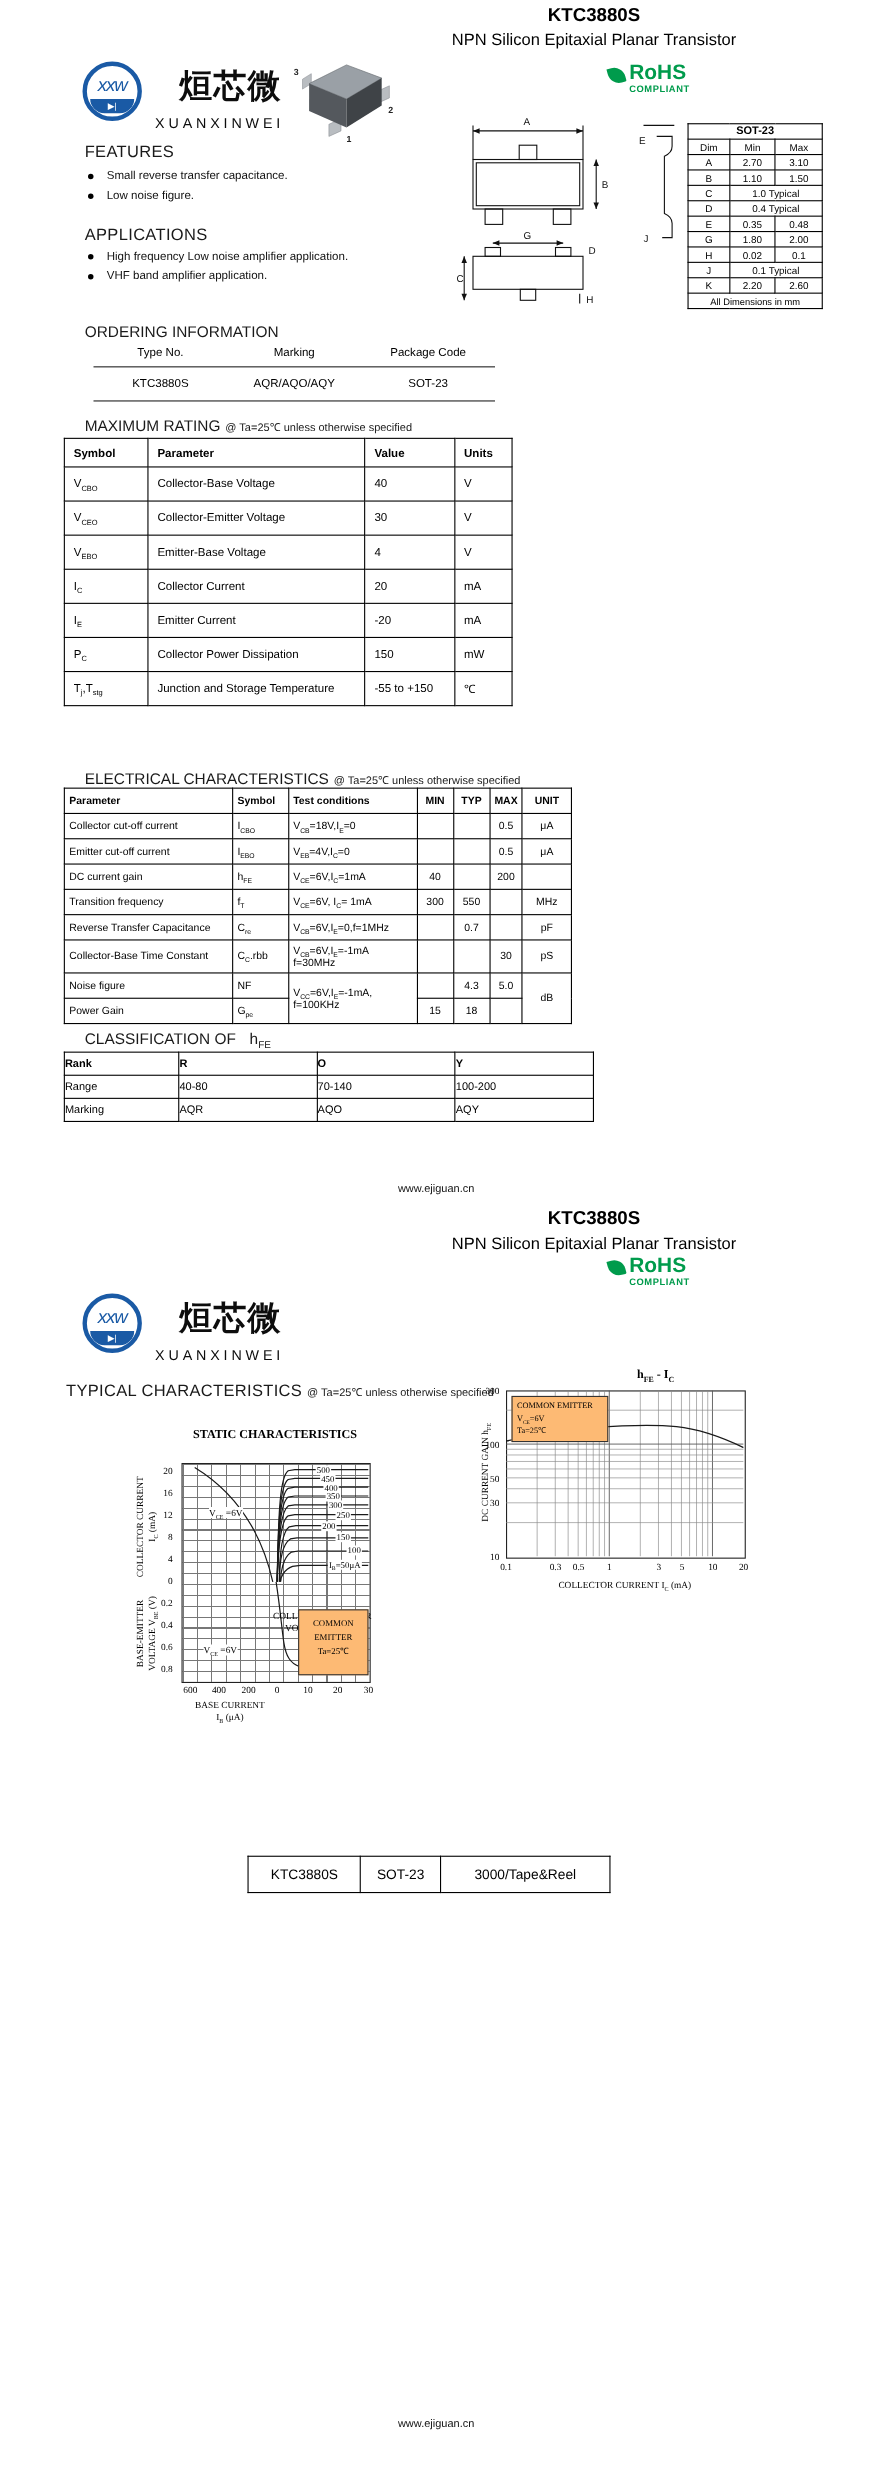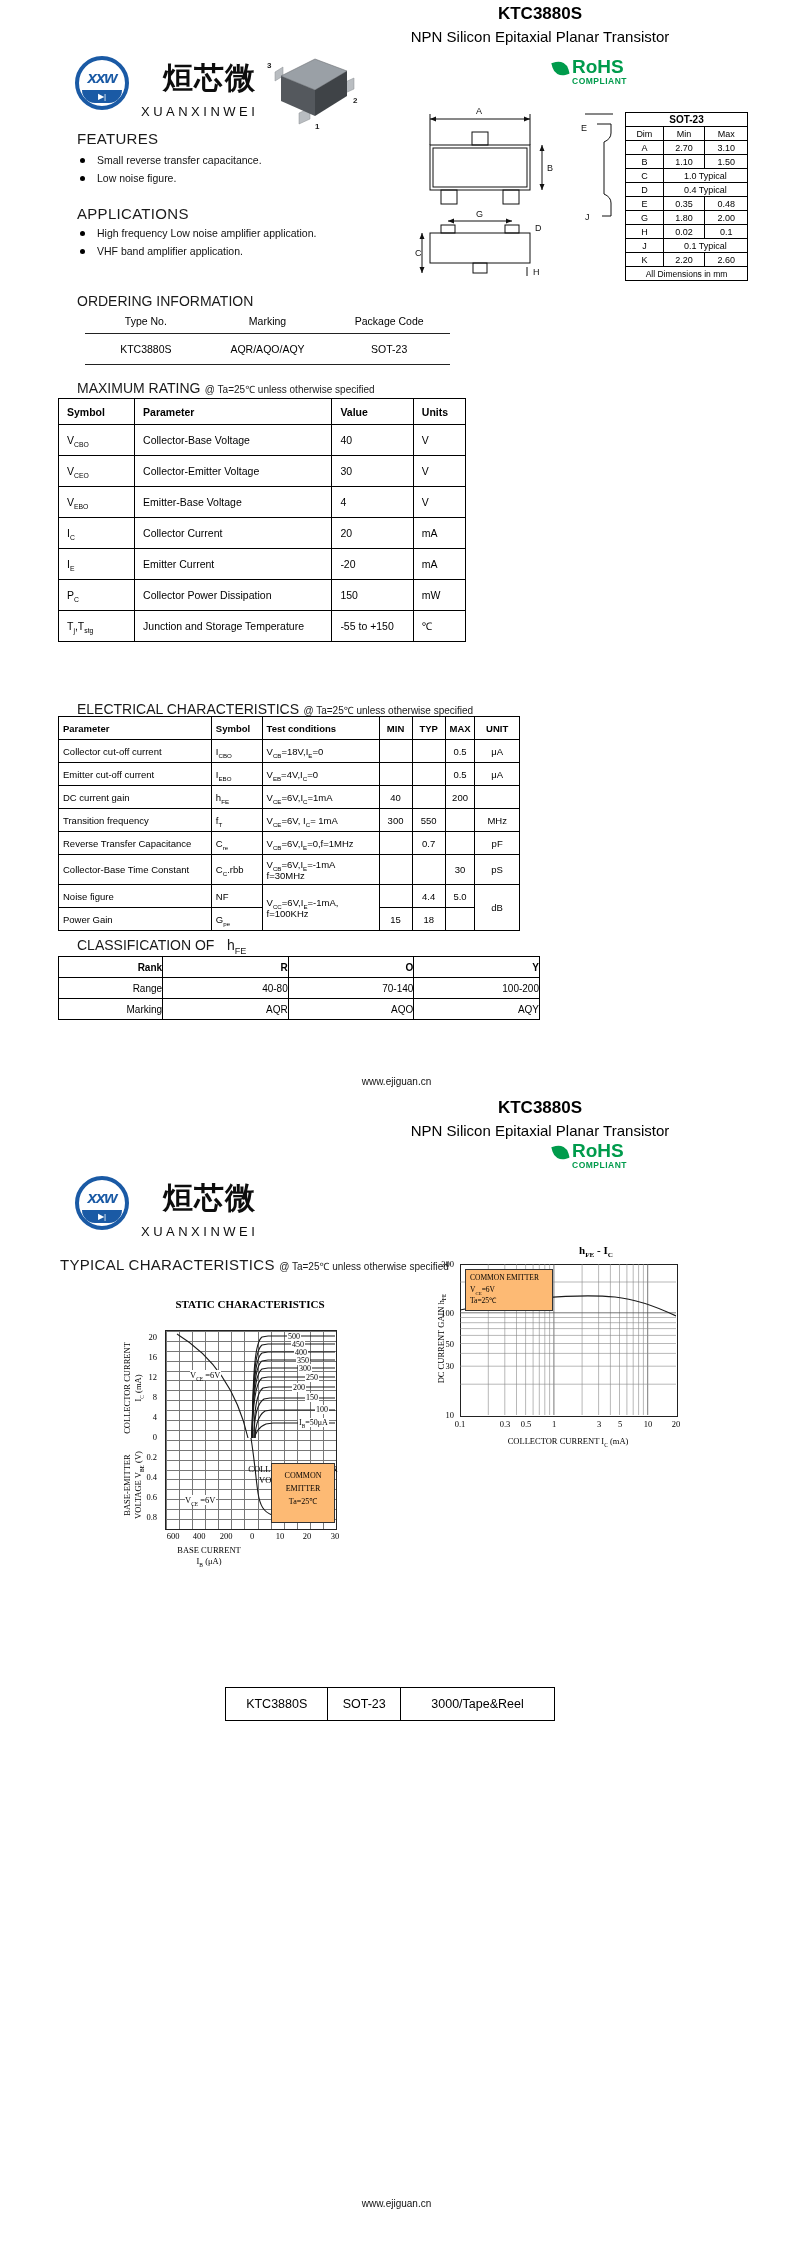--- a/index.html
+++ b/index.html
@@ -20,32 +20,32 @@
 .dims{font-size:9px;text-align:center;width:123px}
 .dims td,.dims th{height:13px}
 .dims .ttl{font-weight:bold;font-size:10px}
 .mr{font-size:10.5px;width:408px}
 .mr td{height:30px;padding-left:8px}
 .mr tr.hd td{height:25px;font-weight:bold}
 .ec{font-size:9.5px;width:462px}
 .ec td{height:22px;padding-left:4px}
 .ec tr.hd td{font-weight:bold}
 .ec td.c{text-align:center;padding-left:0}
-.cl{font-size:10px;text-align:right;width:482px}
+.cl{font-size:10px;text-align:left;width:482px}
 .cl td{height:20px}
 .cl tr.hd td{font-weight:bold}
 .ship{font-size:12.5px;text-align:center;width:330px}
 .ship td{height:32px}
 .ord{font-size:10.5px}
 .ord .row{display:flex;width:365px}
 .ord .cell{flex:1;text-align:center}
 .logo-circle{width:54px;height:54px;border-radius:50%;border:4px solid #1a5aa5;
 box-sizing:border-box;background:#fff;overflow:hidden}
 .logo-mono{position:absolute;left:0;right:0;top:8px;text-align:center;color:#1a5aa5;
-font-weight:bold;font-style:italic;font-size:17px;letter-spacing:-1px}
+font-weight:normal;font-style:italic;font-size:17px;letter-spacing:-1px}
 .logo-diode{position:absolute;left:3px;right:3px;bottom:3px;height:13px;background:#1a5aa5;
 border-radius:0 0 20px 20px;color:#fff;font-size:8px;line-height:13px;text-align:center}
 .logo-cn{font-size:30px;font-weight:bold;letter-spacing:1px;color:#0d0d0d}
 .logo-en{font-size:13px;letter-spacing:3.5px;color:#0d0d0d}
 .rohs-t{color:#009b4c;font-weight:bold;font-size:19px;line-height:18px}
 .rohs-c{color:#009b4c;font-weight:bold;font-size:8.5px;letter-spacing:.5px}
 .leaf{width:15px;height:15px;background:#009b4c;border-radius:0 70% 8% 70%;transform:rotate(-15deg)}
 .footer{width:793px;text-align:center;font-size:10px;color:#111}
 .plot1{left:165px;top:1330px;width:170px;height:198px;border:1px solid #222;
 background-image:repeating-linear-gradient(to right,#777 0 1px,transparent 1px 13.08px),
@@ -354,21 +354,21 @@
         <td class="c">pS</td>
       </tr>
   <tr>
         <td>Noise figure</td>
         <td>NF</td>
     <td rowspan="2">
           <div>V<sub>CC</sub>=6V,I<sub>E</sub>=-1mA,</div>
           <div>f=100KHz</div>
         </td>
     <td class="c"></td>
-        <td class="c">4.4</td>
+        <td class="c">4.3</td>
         <td class="c">5.0</td>
     <td rowspan="2" class="c">dB</td>
       </tr>
   <tr>
         <td>Power Gain</td>
         <td>G<sub>pe</sub></td>
     <td class="c">15</td>
         <td class="c">18</td>
         <td class="c"></td>
       </tr>

